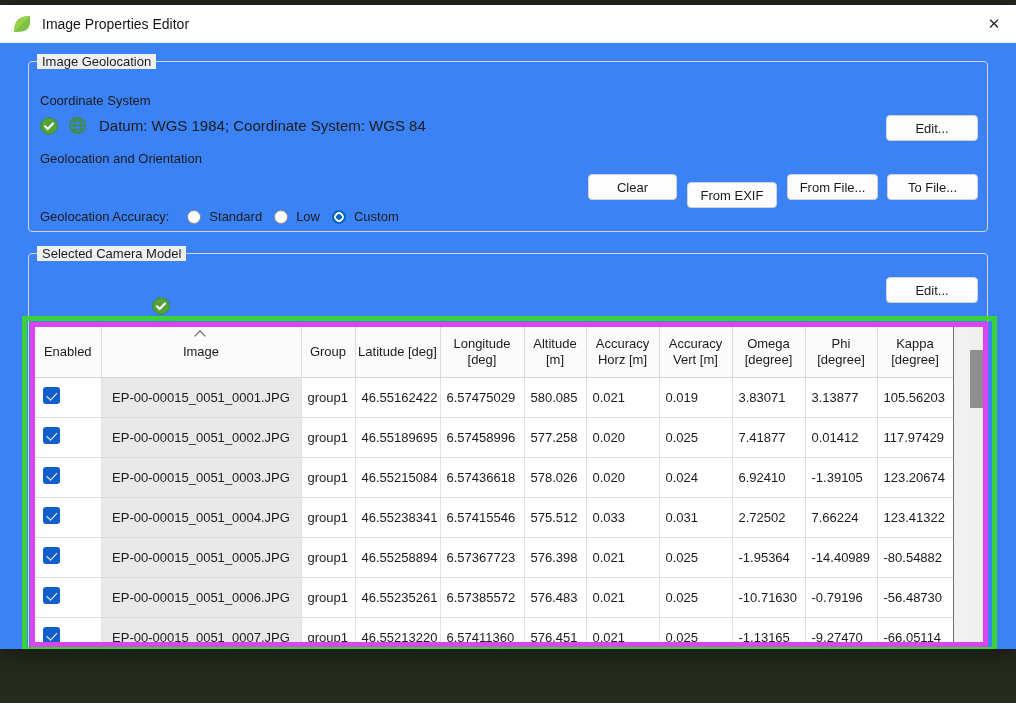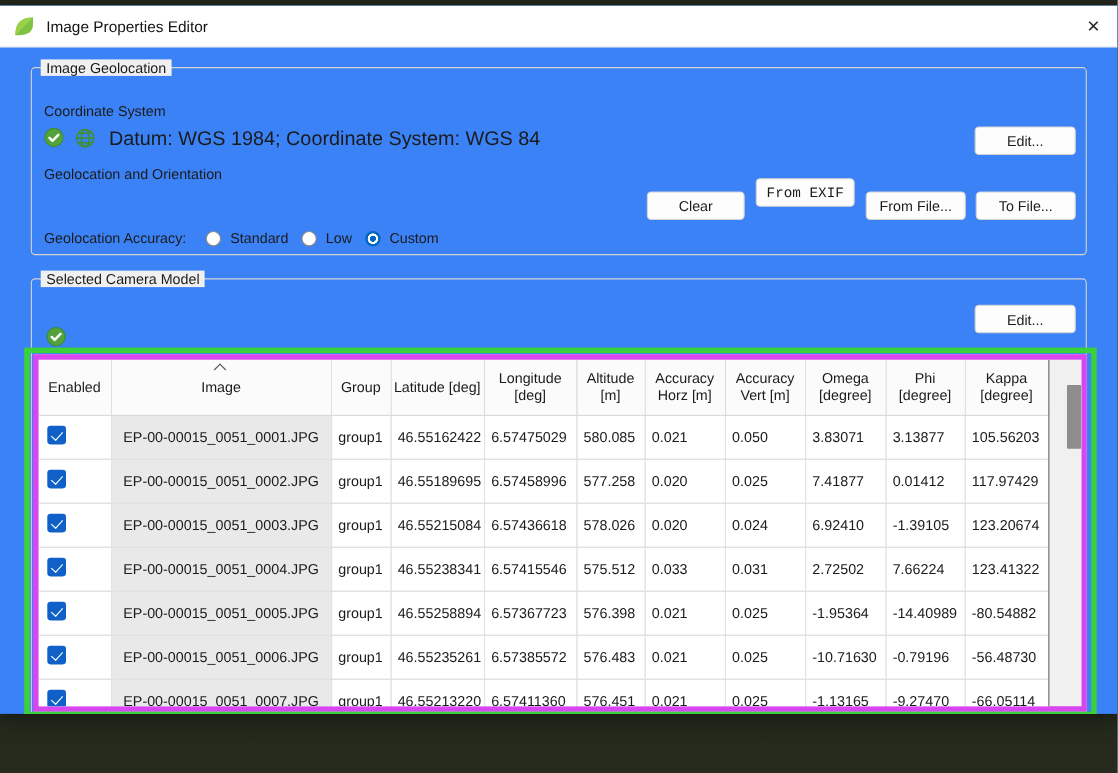--- a/index.html
+++ b/index.html
@@ -28,21 +28,21 @@
     font-size:15px; color:#2b2b2b; cursor:default;
   }
   
   .groupbox{position:absolute; border:1px solid #d4d4d4; border-radius:4px;}
   .groupbox .legend{
     position:absolute; top:-8px; left:8px; background:#f0f0f0; padding:0 5px; font-size:13px; color:#1b1b1b;
   }
   .g1{left:28px; top:56px; width:960px; height:171px;}
   .g2{left:28px; top:248px; width:960px; height:399px;}
   .sub-label{position:absolute; font-size:13px; color:#1b1b1b;}
-  .icon-row{position:absolute; display:flex; align-items:flex-start; font-size:18px;}
+  .icon-row{position:absolute; display:flex; align-items:center; font-size:15px;}
   .icon-row .txt{margin-left:12px;}
   .ic{display:inline-flex; flex:none;}
   .ic + .ic{margin-left:10px;}
   
   .btn{
     position:absolute; height:26px; background:#fdfdfd; border:1px solid #d2d2d2; border-radius:4px;
     font-size:13px; color:#1b1b1b; display:flex; align-items:center; justify-content:center;
     font-family:"Liberation Sans", sans-serif; cursor:default;
   }
   .btn.primary{border:1px solid var(--ok-border); box-shadow:0 0 0 .5px var(--ok-border) inset;}
@@ -142,21 +142,21 @@
     </span>
     <span class="txt">Datum: WGS 1984; Coordinate System: WGS 84</span>
   </div>
 
   <div class="btn" style="left:886px; top:110px; width:92px;">Edit...</div>
 
   <span class="sub-label" style="left:40px; top:146px;">Geolocation and Orientation</span>
 
 
   <div class="btn" style="left:588px; top:169px; width:89px;">Clear</div>
-  <div class="btn" style="left:687px; top:157px; width:90px;font-family:Liberation Mono, monospace;">From EXIF</div>
+  <div class="btn" style="left:687px; top:177px; width:90px;">From EXIF</div>
   <div class="btn" style="left:787px; top:169px; width:91px;">From File...</div>
   <div class="btn" style="left:887px; top:169px; width:91px;">To File...</div>
 
   <div class="accuracy-row">
     <span>Geolocation Accuracy:</span>
     <span class="radio-group">
         <span class="radio-item">
           <span class="radio"></span>
           <span>Standard</span>
         </span>
@@ -213,21 +213,21 @@
         </thead>
       <tbody>
           <tr>
             <td class="enabled-cell"><span class="cb"></span></td>
             <td class="image-cell">EP-00-00015_0051_0001.JPG</td>
             <td>group1</td>
             <td>46.55162422</td>
             <td>6.57475029</td>
             <td>580.085</td>
             <td>0.021</td>
-            <td>0.050</td>
+            <td>0.019</td>
             <td>3.83071</td>
             <td>3.13877</td>
             <td>105.56203</td>
           </tr>
           <tr>
             <td class="enabled-cell"><span class="cb"></span></td>
             <td class="image-cell">EP-00-00015_0051_0002.JPG</td>
             <td>group1</td>
             <td>46.55189695</td>
             <td>6.57458996</td>

